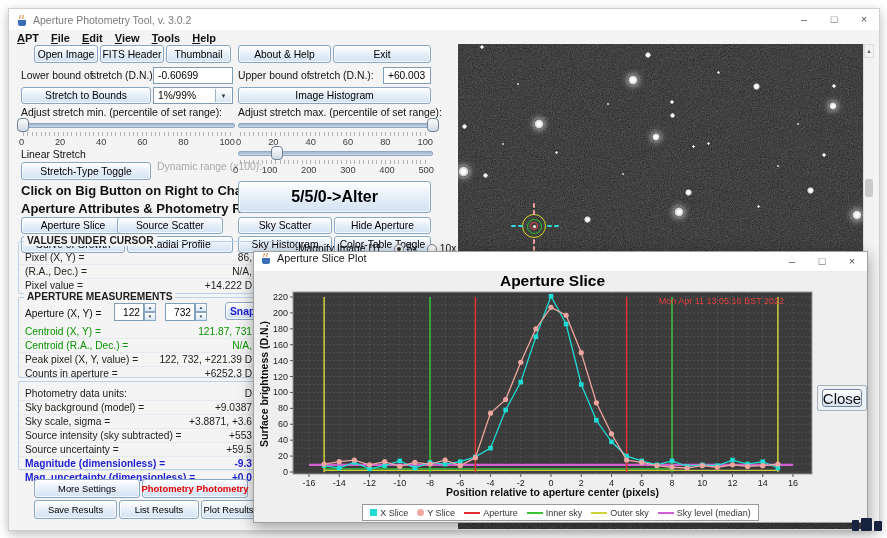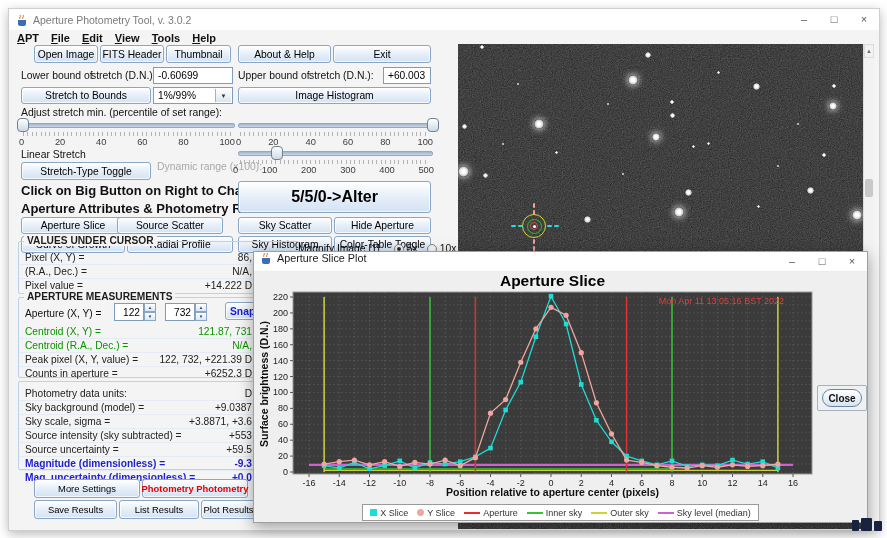--- a/index.html
+++ b/index.html
@@ -67,22 +67,22 @@
   .plotwin{position:absolute;left:253px;top:251px;width:613px;height:270px;background:#efefef;
     border:1px solid #9f9f9f;box-shadow:0 4px 14px rgba(0,0,0,.35);z-index:20}
   .ptitlebar{position:absolute;left:0;top:0;width:100%;height:20px;background:#fff;display:flex;align-items:flex-start;
     padding-left:6px;box-sizing:border-box;border-bottom:1px solid #ececec}
   .ptitle{font-size:10.8px;color:#1a1a1a;margin-left:5px}
   .legendbar{position:absolute;left:0;top:252px;width:100%;display:flex;justify-content:center}
   .legend{display:flex;align-items:center;gap:9px;background:#fff;border:1px solid #9a9a9a;padding:1px 7px;height:13px}
   .litem{display:flex;align-items:center;gap:3px;font-size:9px;color:#333;white-space:nowrap}
   .closewrap{position:absolute;left:563px;top:133px;width:48px;height:24px;border:1px solid #a8b0b8;border-radius:2px;
     display:flex;align-items:center;justify-content:center;background:#eef1f4}
-  .closebtn{width:38px;height:16px;border:1px solid #6f84a0;border-radius:9px;background:linear-gradient(#fff,#d7e3f1);
-    font-size:10px;font-weight:bold;color:#111;display:flex;align-items:center;justify-content:center}
+  .closebtn{width:38px;height:16px;border:1px solid #6f84a0;border-radius:3px;background:linear-gradient(#fff,#d7e3f1);
+    font-size:15px;font-weight:normal;color:#111;display:flex;align-items:center;justify-content:center}
   
   .tray{position:absolute;right:5px;bottom:7px;display:flex;align-items:flex-end;gap:2px;z-index:40}
   .tico{background:#17233f;border-radius:1px}
   svg text{font-family:"Liberation Sans",sans-serif}
 </style>
 </head>
 <body>
 
 <div class="win">
   <div class="titlebar">
@@ -120,20 +120,21 @@
   <div class="inp" style="left:374px;top:58px;width:48px;height:17px">+60.003</div>
 
   <div class="btn" style="left:12px;top:78px;width:130px;height:17px">Stretch to Bounds</div>
   <div class="inp" style="left:144px;top:78px;width:80px;height:17px">
     <span>1%/99%</span>
     <span class="combo-arrow">▼</span>
   </div>
   <div class="btn" style="left:229px;top:78px;width:193px;height:17px">Image Histogram</div>
 
   <span class="lbl" style="left:12px;top:98px">Adjust stretch min. (percentile of set range):</span>
+  <span class="lbl" style="left:229px;top:98px">Adjust stretch max. (percentile of set range):</span>
   <div class="track" style="left:12px;top:114px;width:212px">
     <span class="thumb" style="left: calc(0% - 5px);"></span>
   </div>
   <div class="track" style="left:229px;top:114px;width:193px">
     <span class="thumb" style="left: calc(100% - 5px);"></span>
   </div>
   <div class="ticks" style="left:14px;top:123px;width:208px"></div>
   <div class="ticks" style="left:231px;top:123px;width:189px"></div>
   <div class="scale" style="left:10px;top:128px;width:216px">
       <span>0</span>

